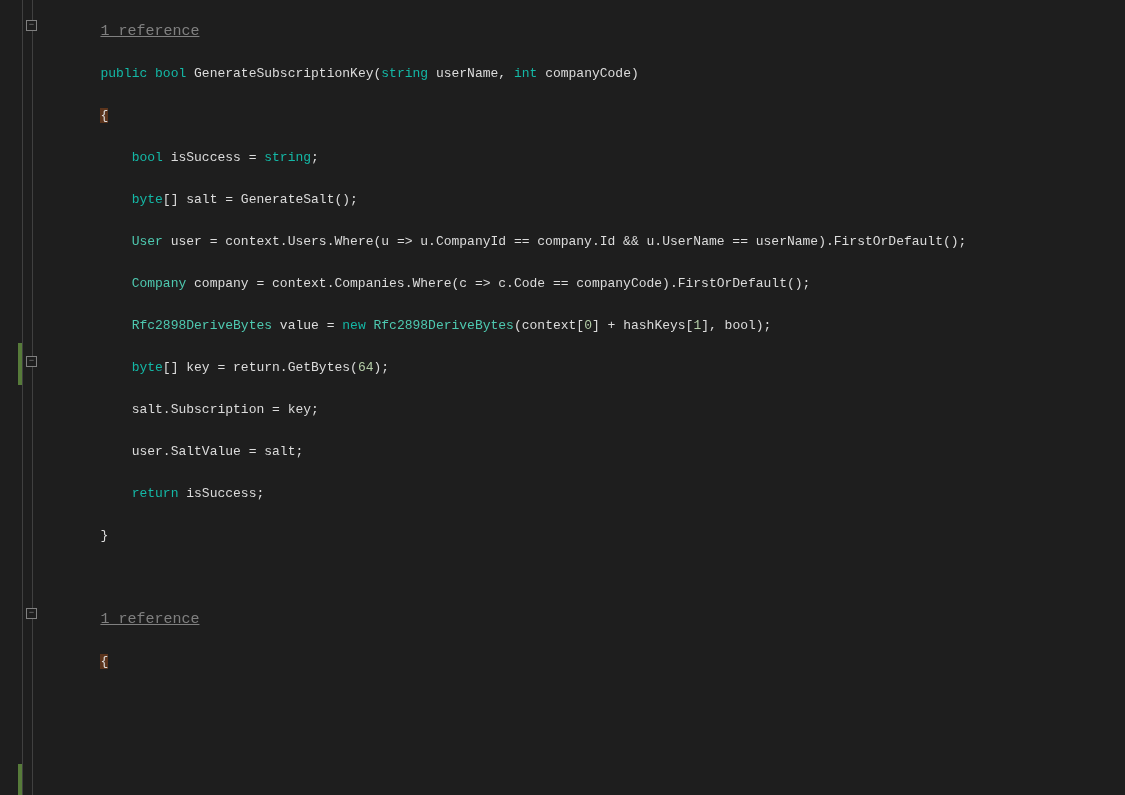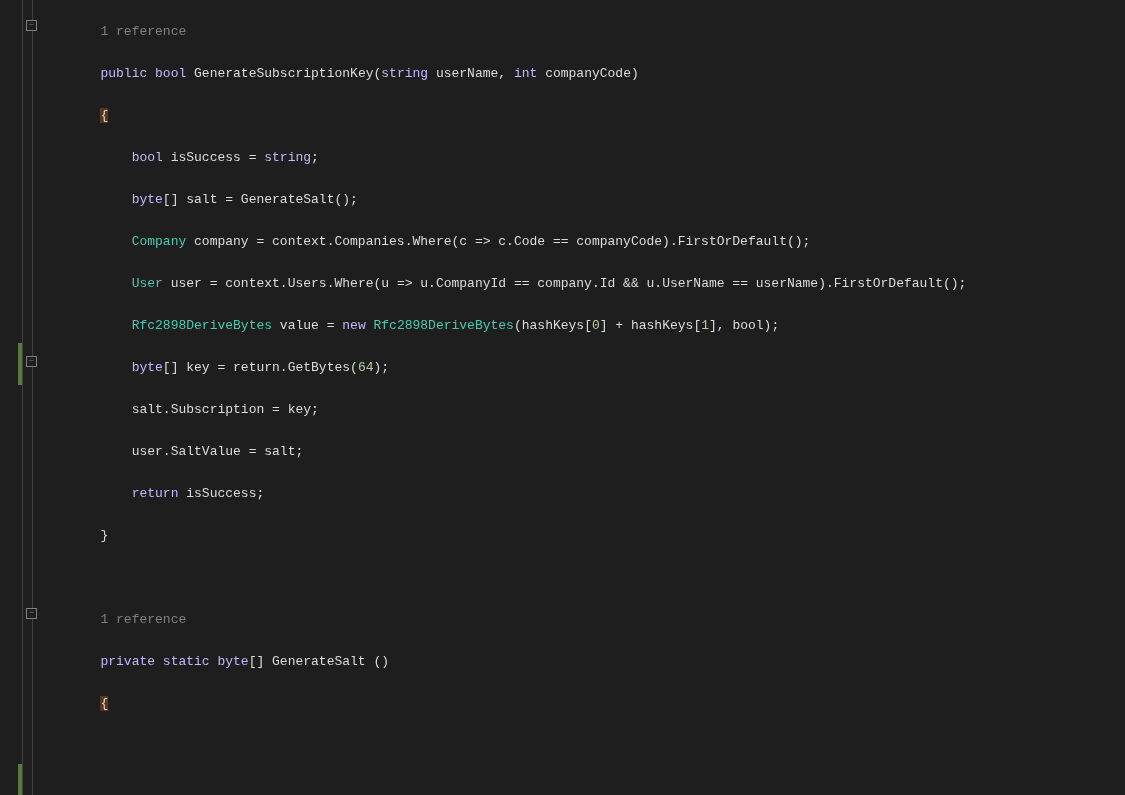--- a/index.html
+++ b/index.html
@@ -10,22 +10,22 @@
   .gutter .foldbar{position:absolute;right:0;top:0;bottom:0;width:14px;}
   .gutter .changebar{position:absolute;left:18px;top:0;bottom:0;width:4px;}
   .fold{position:absolute;right:1px;width:11px;height:11px;
     border:1px solid #808080;background:#1e1e1e;color:#808080;
     font-size:9px;line-height:9px;text-align:center;cursor:pointer;
     box-sizing:border-box;}
   .change{position:absolute;left:0;width:4px;background:#577b3a;}
   .code{position:absolute;left:38px;right:0;top:0;bottom:0;
     white-space:pre;tab-size:4;}
   .line{height:21px;}
-  .ref{color:#808080;font-size:13px;}
-  .kw{color:#c4b5fd;}      
+  .ref{color:#808080;font-size:15px;text-decoration:underline;}
+  .kw{color:#14b8a6;}      
   .type{color:#4ec9b0;}    
   .str{color:#d69d73;}     
   .num{color:#b5cea8;}     
   .brace-hl{background:#5b341c;color:#dcdcdc;}
   .plain{color:#dcdcdc;}
   .outline{position:absolute;left:22px;top:0;bottom:0;width:1px;
     background:#404040;}
   .outline2{position:absolute;left:32px;top:0;bottom:0;width:1px;
     background:#404040;}
 </style>
@@ -47,31 +47,30 @@
       <div class="fold" style="top:608px">−</div>
     </div>
   </div>
 
   <div class="code">
 <div class="line">        <span class="ref">1 reference</span></div>
 <div class="line">        <span class="kw">public bool</span><span class="plain"> GenerateSubscriptionKey(</span><span class="kw">string</span><span class="plain"> userName, </span><span class="kw">int</span><span class="plain"> companyCode)</span></div>
 <div class="line">        <span class="brace-hl">{</span></div>
 <div class="line">            <span class="kw">bool</span><span class="plain"> isSuccess = </span><span class="kw">string</span><span class="plain">;</span></div>
 <div class="line">            <span class="kw">byte</span><span class="plain">[] </span><span class="plain">salt = GenerateSalt();</span></div>
+<div class="line">            <span class="type">User</span><span class="plain"> user = context.Users.Where(u =&gt; u.CompanyId == company.Id &amp;&amp; u.UserName == userName).FirstOrDefault();</span></div>
 <div class="line">            <span class="type">Company</span><span class="plain"> company = context.Companies.Where(c =&gt; c.Code == companyCode).FirstOrDefault();</span></div>
-<div class="line">            <span class="type">User</span><span class="plain"> user = context.Users.Where(u =&gt; u.CompanyId == company.Id &amp;&amp; u.UserName == userName).FirstOrDefault();</span></div>
-<div class="line">            <span class="type">Rfc2898DeriveBytes</span><span class="plain"> value = </span><span class="kw">new </span><span class="type">Rfc2898DeriveBytes</span><span class="plain">(hashKeys[</span><span class="num">0</span><span class="plain">] + hashKeys[</span><span class="num">1</span><span class="plain">], bool);</span></div>
+<div class="line">            <span class="type">Rfc2898DeriveBytes</span><span class="plain"> value = </span><span class="kw">new </span><span class="type">Rfc2898DeriveBytes</span><span class="plain">(context[</span><span class="num">0</span><span class="plain">] + hashKeys[</span><span class="num">1</span><span class="plain">], bool);</span></div>
 <div class="line">            <span class="kw">byte</span><span class="plain">[] key = return.GetBytes(</span><span class="num">64</span><span class="plain">);</span></div>
 <div class="line">            <span class="plain">salt.Subscription = key;</span></div>
 <div class="line">            <span class="plain">user.SaltValue = salt;</span></div>
 <div class="line">            <span class="kw">return</span><span class="plain"> isSuccess;</span></div>
 <div class="line">        <span class="plain">}</span></div>
 <div class="line"> </div>
 <div class="line">        <span class="ref">1 reference</span></div>
-<div class="line">        <span class="kw">private static byte</span><span class="plain">[] GenerateSalt ()</span></div>
 <div class="line">        <span class="brace-hl">{</span></div>
 
 
 
 
 
 
 
 
 

